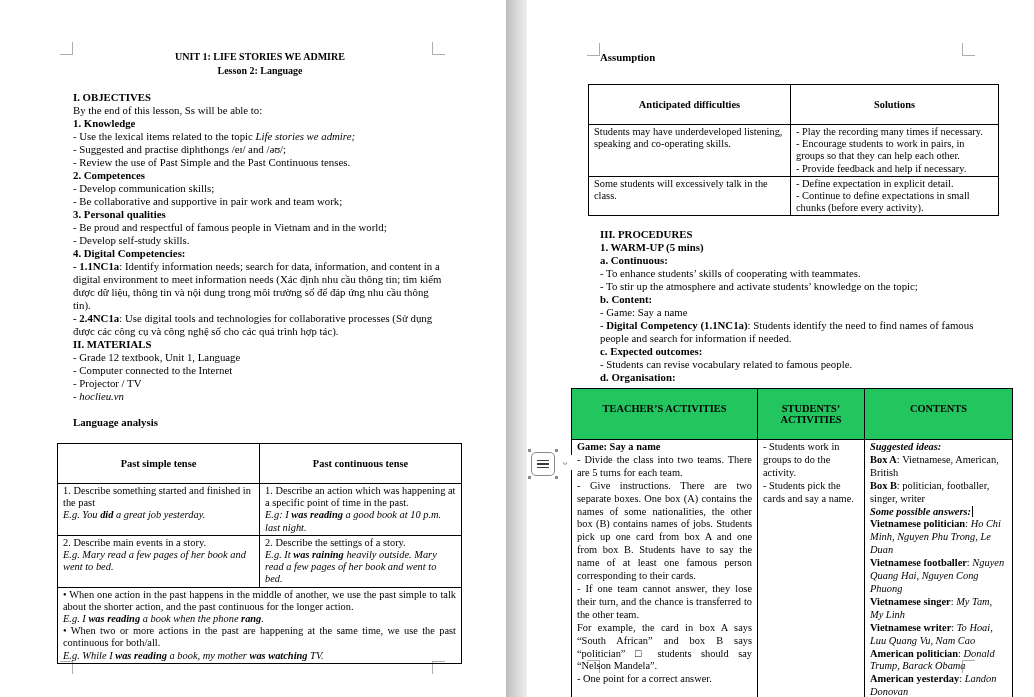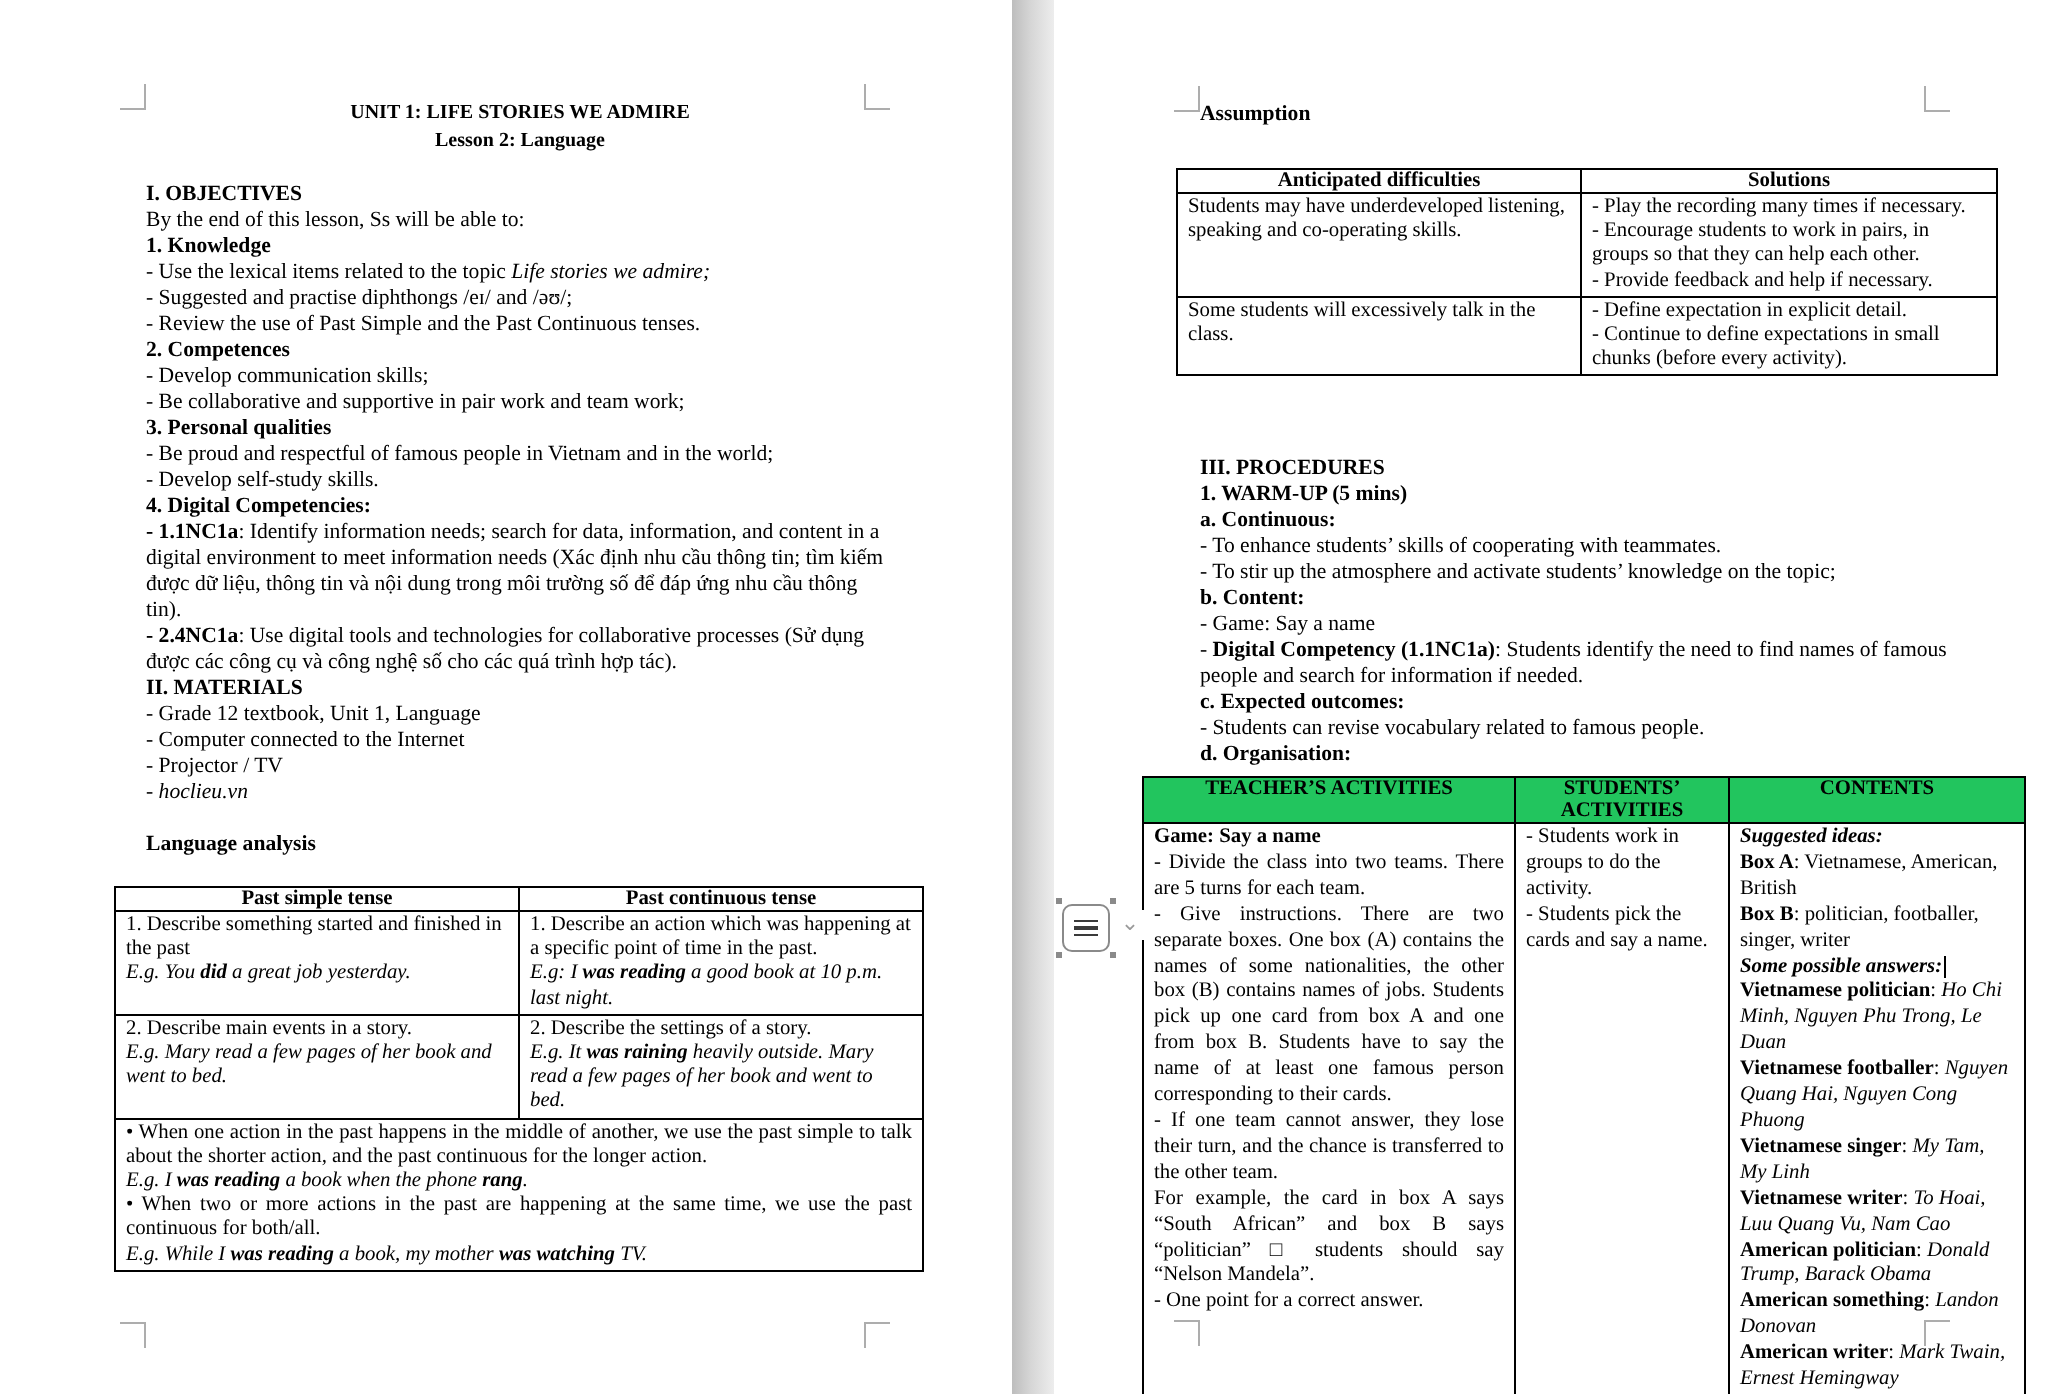--- a/index.html
+++ b/index.html
@@ -31,21 +31,21 @@
   .b { font-weight:bold; }
   .i { font-style:italic; }
   .bi { font-weight:bold; font-style:italic; }
   .caret { border-right:1.3px solid #000; margin-left:1px; }
 
   table.doc-table { position:absolute; border-collapse:collapse; table-layout:fixed; }
   table.doc-table th, table.doc-table td {
     border:1px solid #000; vertical-align:top; padding:1px 5px;
     font-size:10.4px;
   }
-  table.doc-table th { text-align:center; font-weight:bold; padding:0 4px; }
+  table.doc-table th { text-align:center; font-weight:bold; padding:14px 4px; }
   table.doc-table td .para { line-height:12.2px; min-height:12.2px; }
   #language-table { left:57px; top:443px; width:404px; }
   #assumption-table { left:61px; top:84px; width:410px; }
   #procedures-table { left:44px; top:388px; width:441px; }
   #procedures-table th { background:#22c55e; }
   #procedures-table td.teacher .para { text-align:justify; }
   #procedures-table td .para { line-height:12.9px; min-height:12.9px; }
 
   
   .float-widget {
@@ -230,21 +230,21 @@
           <td>
               <div class="para"><span class="bi">Suggested ideas:</span></div>
               <div class="para"><span class="b">Box A</span><span>: Vietnamese, American, British</span></div>
               <div class="para"><span class="b">Box B</span><span>: politician, footballer, singer, writer</span></div>
               <div class="para"><span class="bi">Some possible answers:</span><span class="caret"></span></div>
               <div class="para"><span class="b">Vietnamese politician</span><span>: </span><span class="i">Ho Chi Minh, Nguyen Phu Trong, Le Duan</span></div>
               <div class="para"><span class="b">Vietnamese footballer</span><span>: </span><span class="i">Nguyen Quang Hai, Nguyen Cong Phuong</span></div>
               <div class="para"><span class="b">Vietnamese singer</span><span>: </span><span class="i">My Tam, My Linh</span></div>
               <div class="para"><span class="b">Vietnamese writer</span><span>: </span><span class="i">To Hoai, Luu Quang Vu, Nam Cao</span></div>
               <div class="para"><span class="b">American politician</span><span>: </span><span class="i">Donald Trump, Barack Obama</span></div>
-              <div class="para"><span class="b">American something</span><span>: </span><span class="i">Landon Donovan</span></div>
+              <div class="para"><span class="b">American yesterday</span><span>: </span><span class="i">Landon Donovan</span></div>
               <div class="para"><span class="b">American writer</span><span>: </span><span class="i">Mark Twain, Ernest Hemingway</span></div>
             </td>
         </tr>
       </tbody>
     </table>
 
     <div class="float-widget">
       <span class="bar"></span>
       <span class="bar"></span>
       <span class="bar"></span>

